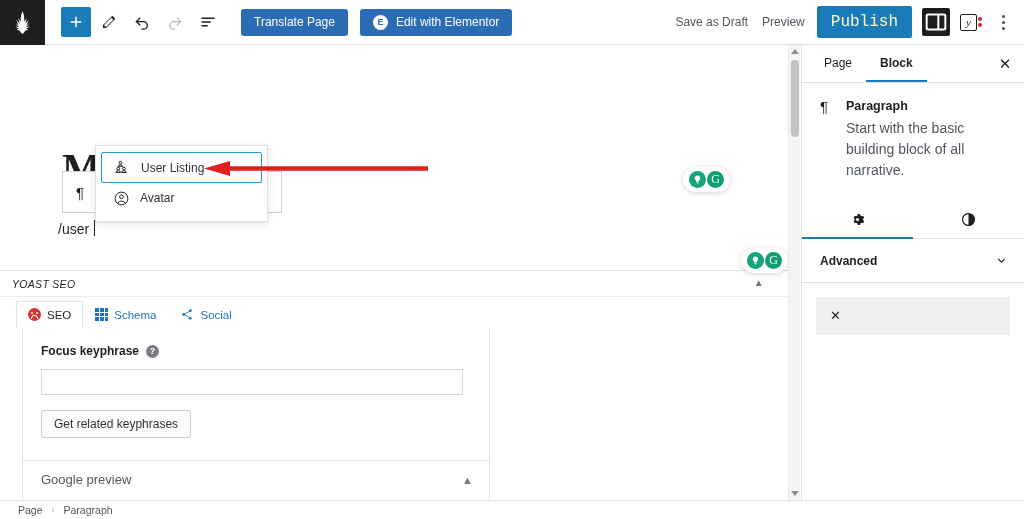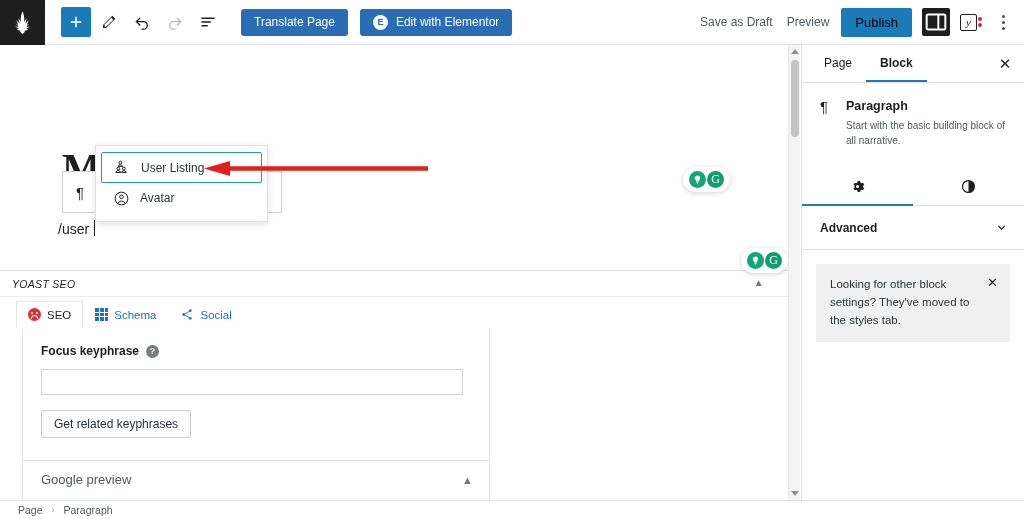--- a/index.html
+++ b/index.html
@@ -44,23 +44,23 @@
     font-weight: bold; flex: 0 0 15px;
   }
   .tb-right {
     margin-left: auto; display: flex; align-items: center; gap: 10px; padding-right: 10px;
   }
   .txt-link {
     background: none; border: none; color: #50575e; font-size: 12px; cursor: pointer;
     font-family: "Liberation Sans", sans-serif; padding: 4px 2px;
   }
   .publish-btn {
-    background: #1a7bb9; color: #000000; border: none; border-radius: 2px;
-    font-size: 13px; padding: 7px 14px; cursor: pointer;
-    font-family: Liberation Sans, sans-serif;
+    background: #1a7bb9; color: #fef9c3; border: none; border-radius: 2px;
+    font-size: 16px; padding: 7px 14px; cursor: pointer;
+    font-family: Liberation Mono, monospace;
   }
   .sq-btn {
     width: 28px; height: 28px; background: #1e1e1e; border: none; border-radius: 2px;
     display: flex; align-items: center; justify-content: center; cursor: pointer;
   }
   .yoast-icon { display: flex; align-items: center; gap: 1px; cursor: pointer; }
   .yoast-icon .ybox {
     width: 17px; height: 17px; border: 1.6px solid #1e1e1e; border-radius: 2px;
     font-size: 11px; display: flex; align-items: center; justify-content: center;
     font-family: "Liberation Serif", serif; font-style: italic; color: #1e1e1e;
@@ -237,21 +237,21 @@
   }
   .sb-tab.active { border-bottom-color: #1a7bb9; font-weight: bold; }
   .sb-close {
     position: absolute; right: 8px; top: 8px; width: 22px; height: 22px; cursor: pointer;
     display: flex; align-items: center; justify-content: center; font-size: 15px; color: #1e1e1e;
     background: none; border: none;
   }
   .blk-info { display: flex; gap: 12px; padding: 16px 16px 0 18px; }
   .blk-icon { font-size: 15px; color: #1e1e1e; line-height: 1.1; flex: 0 0 14px; }
   .blk-title { font-size: 12.5px; font-weight: bold; color: #1e1e1e; }
-  .blk-desc { font-size: 10px; color: #50575e; line-height: 1.5; margin-top: 5px; }
+  .blk-desc { font-size: 14px; color: #50575e; line-height: 1.5; margin-top: 5px; }
   .icon-tabs { display: flex; border-bottom: 1px solid #e0e0e0; margin-top: 20px; }
   .icon-tab {
     flex: 1; height: 38px; display: flex; align-items: center; justify-content: center;
     cursor: pointer; border-bottom: 2px solid transparent; margin-bottom: -1px;
     background: none; border-top: none; border-left: none; border-right: none;
   }
   .icon-tab.active { border-bottom-color: #1a7bb9; }
   .icon-tab svg { width: 17px; height: 17px; }
   .adv-row {
     height: 44px; display: flex; align-items: center; justify-content: space-between;
@@ -525,21 +525,20 @@
     </div>
 
     <div class="adv-row">
       <span>Advanced</span>
       <svg width="13" height="13" viewBox="0 0 24 24" fill="none" stroke="#1e1e1e" stroke-width="2">
           <path d="M6 9l6 6 6-6"></path>
         </svg>
     </div>
 
     <div class="notice">
-      <span class="notice-txt">Looking for other block settings? They've moved to the styles tab.</span>
       <button class="notice-x">✕</button>
     </div>
   </div>
 
   <div class="bottombar">
     <span class="bc-item">Page</span>
     <span class="bc-sep">›</span>
     <span class="bc-item">Paragraph</span>
   </div>
 

